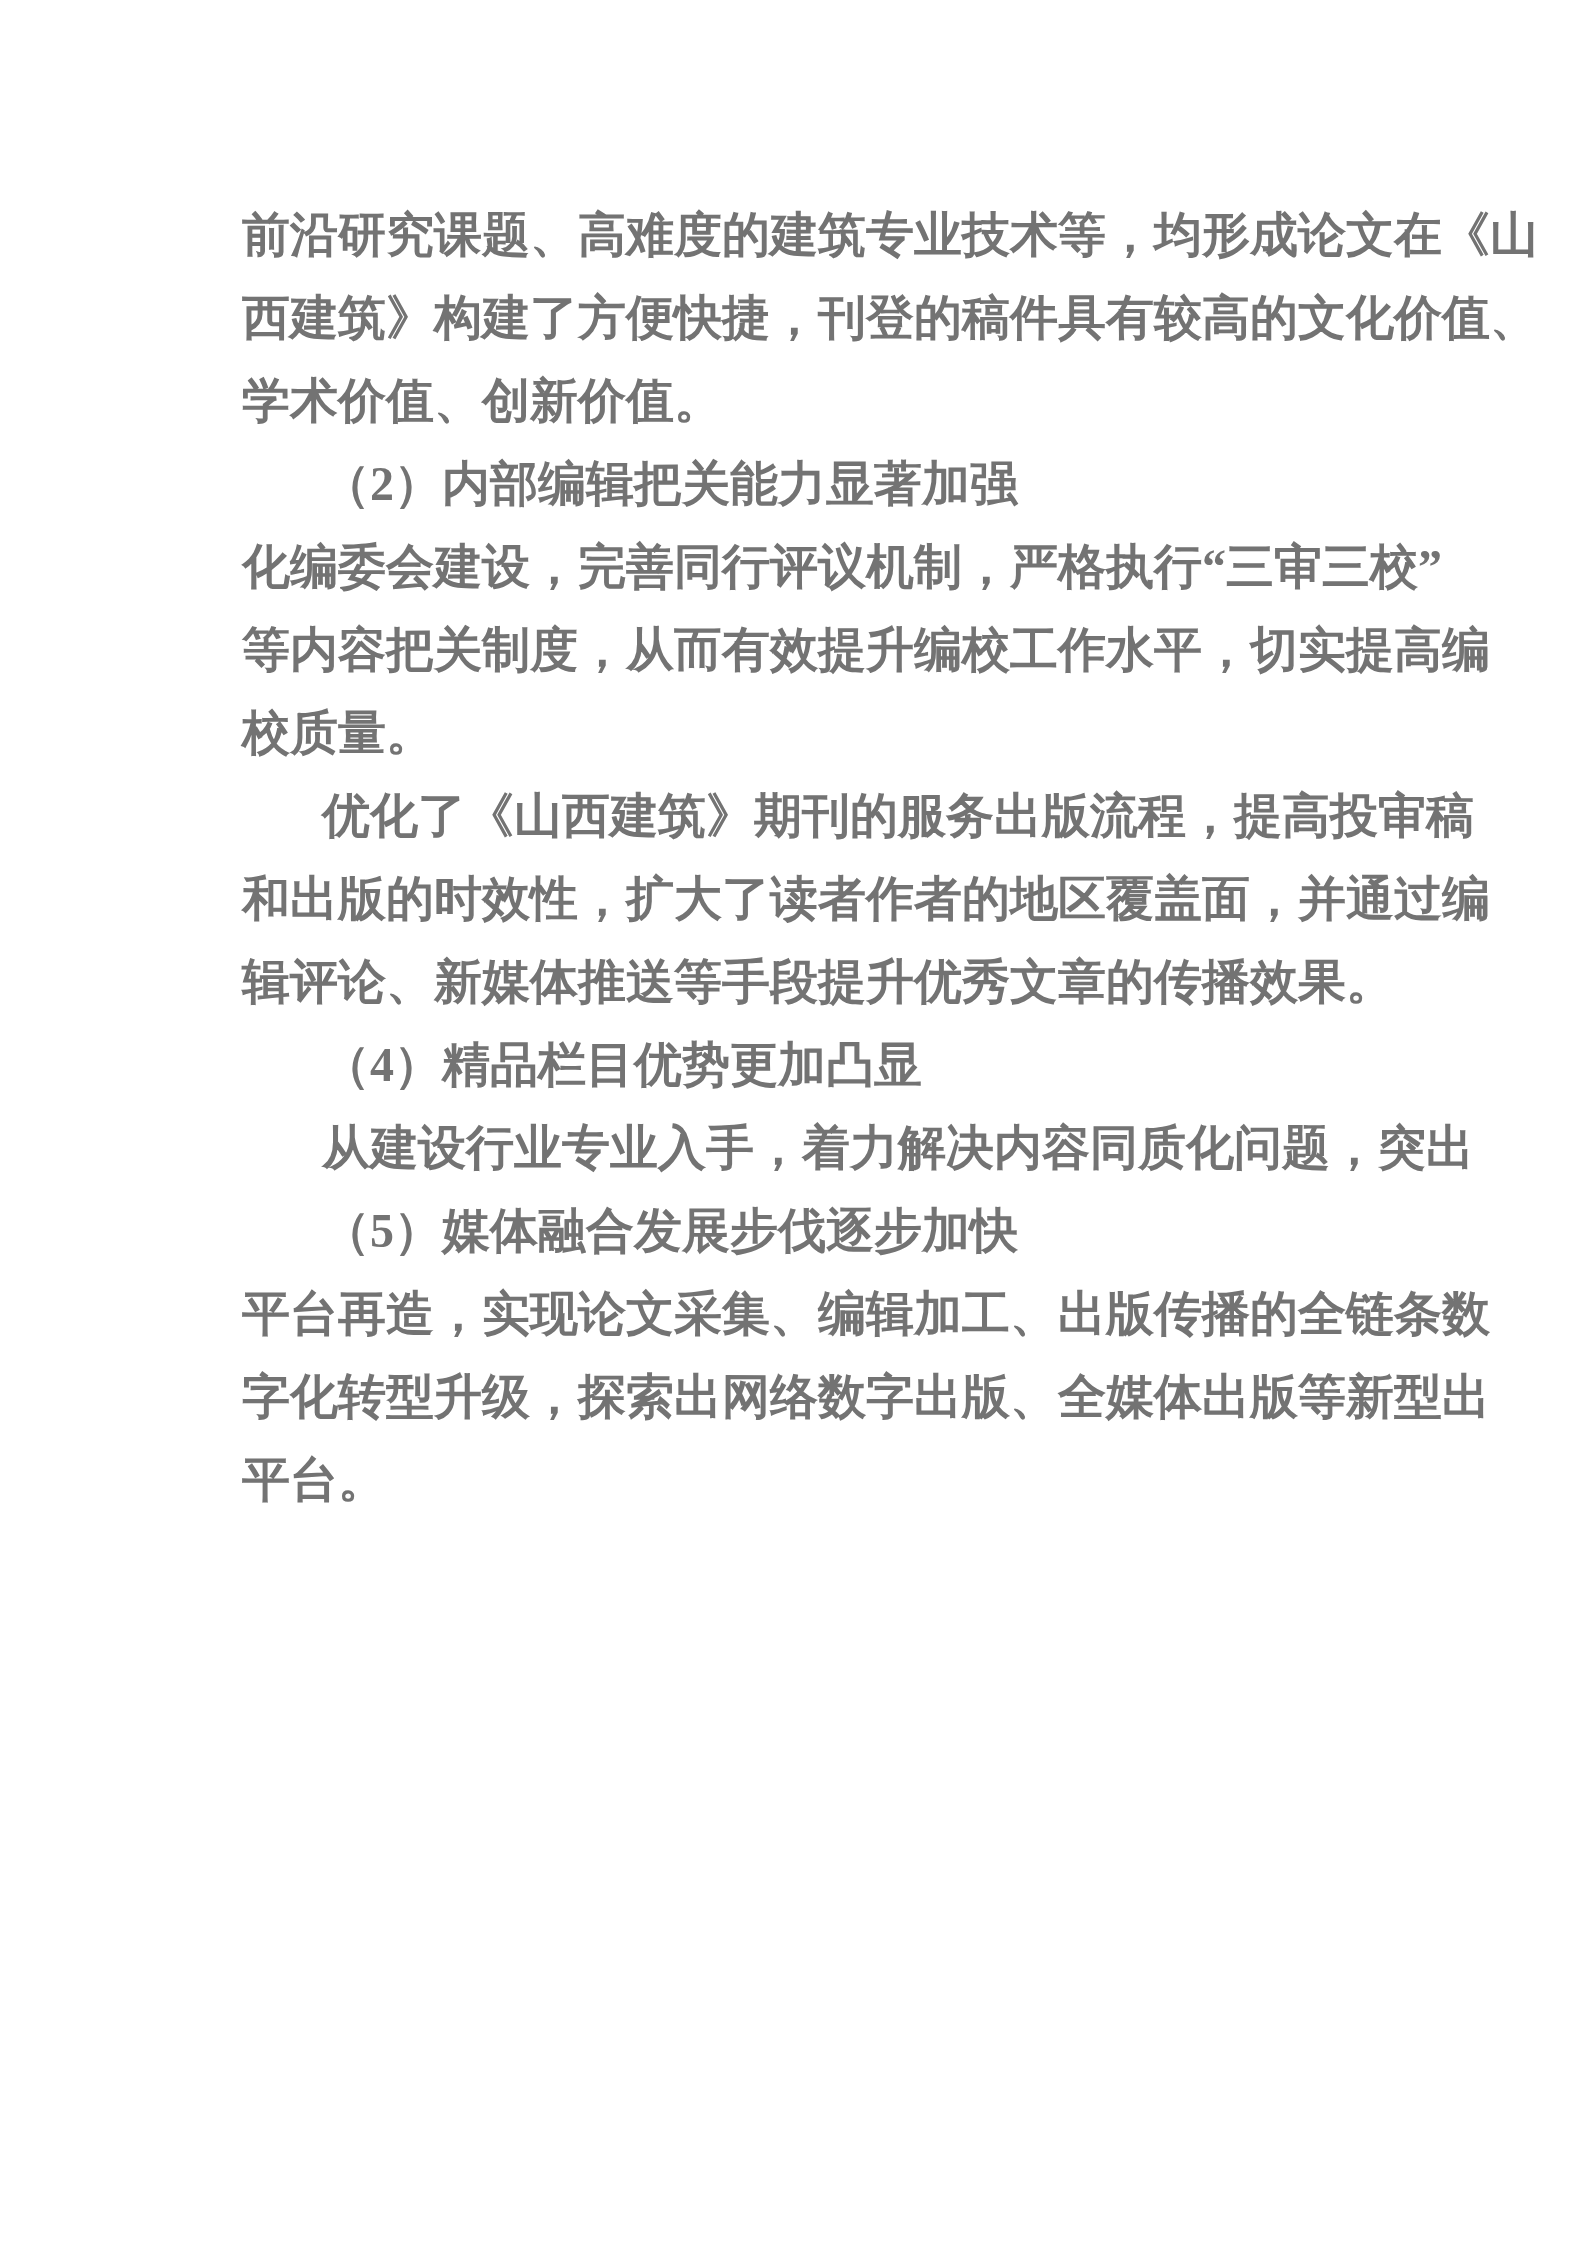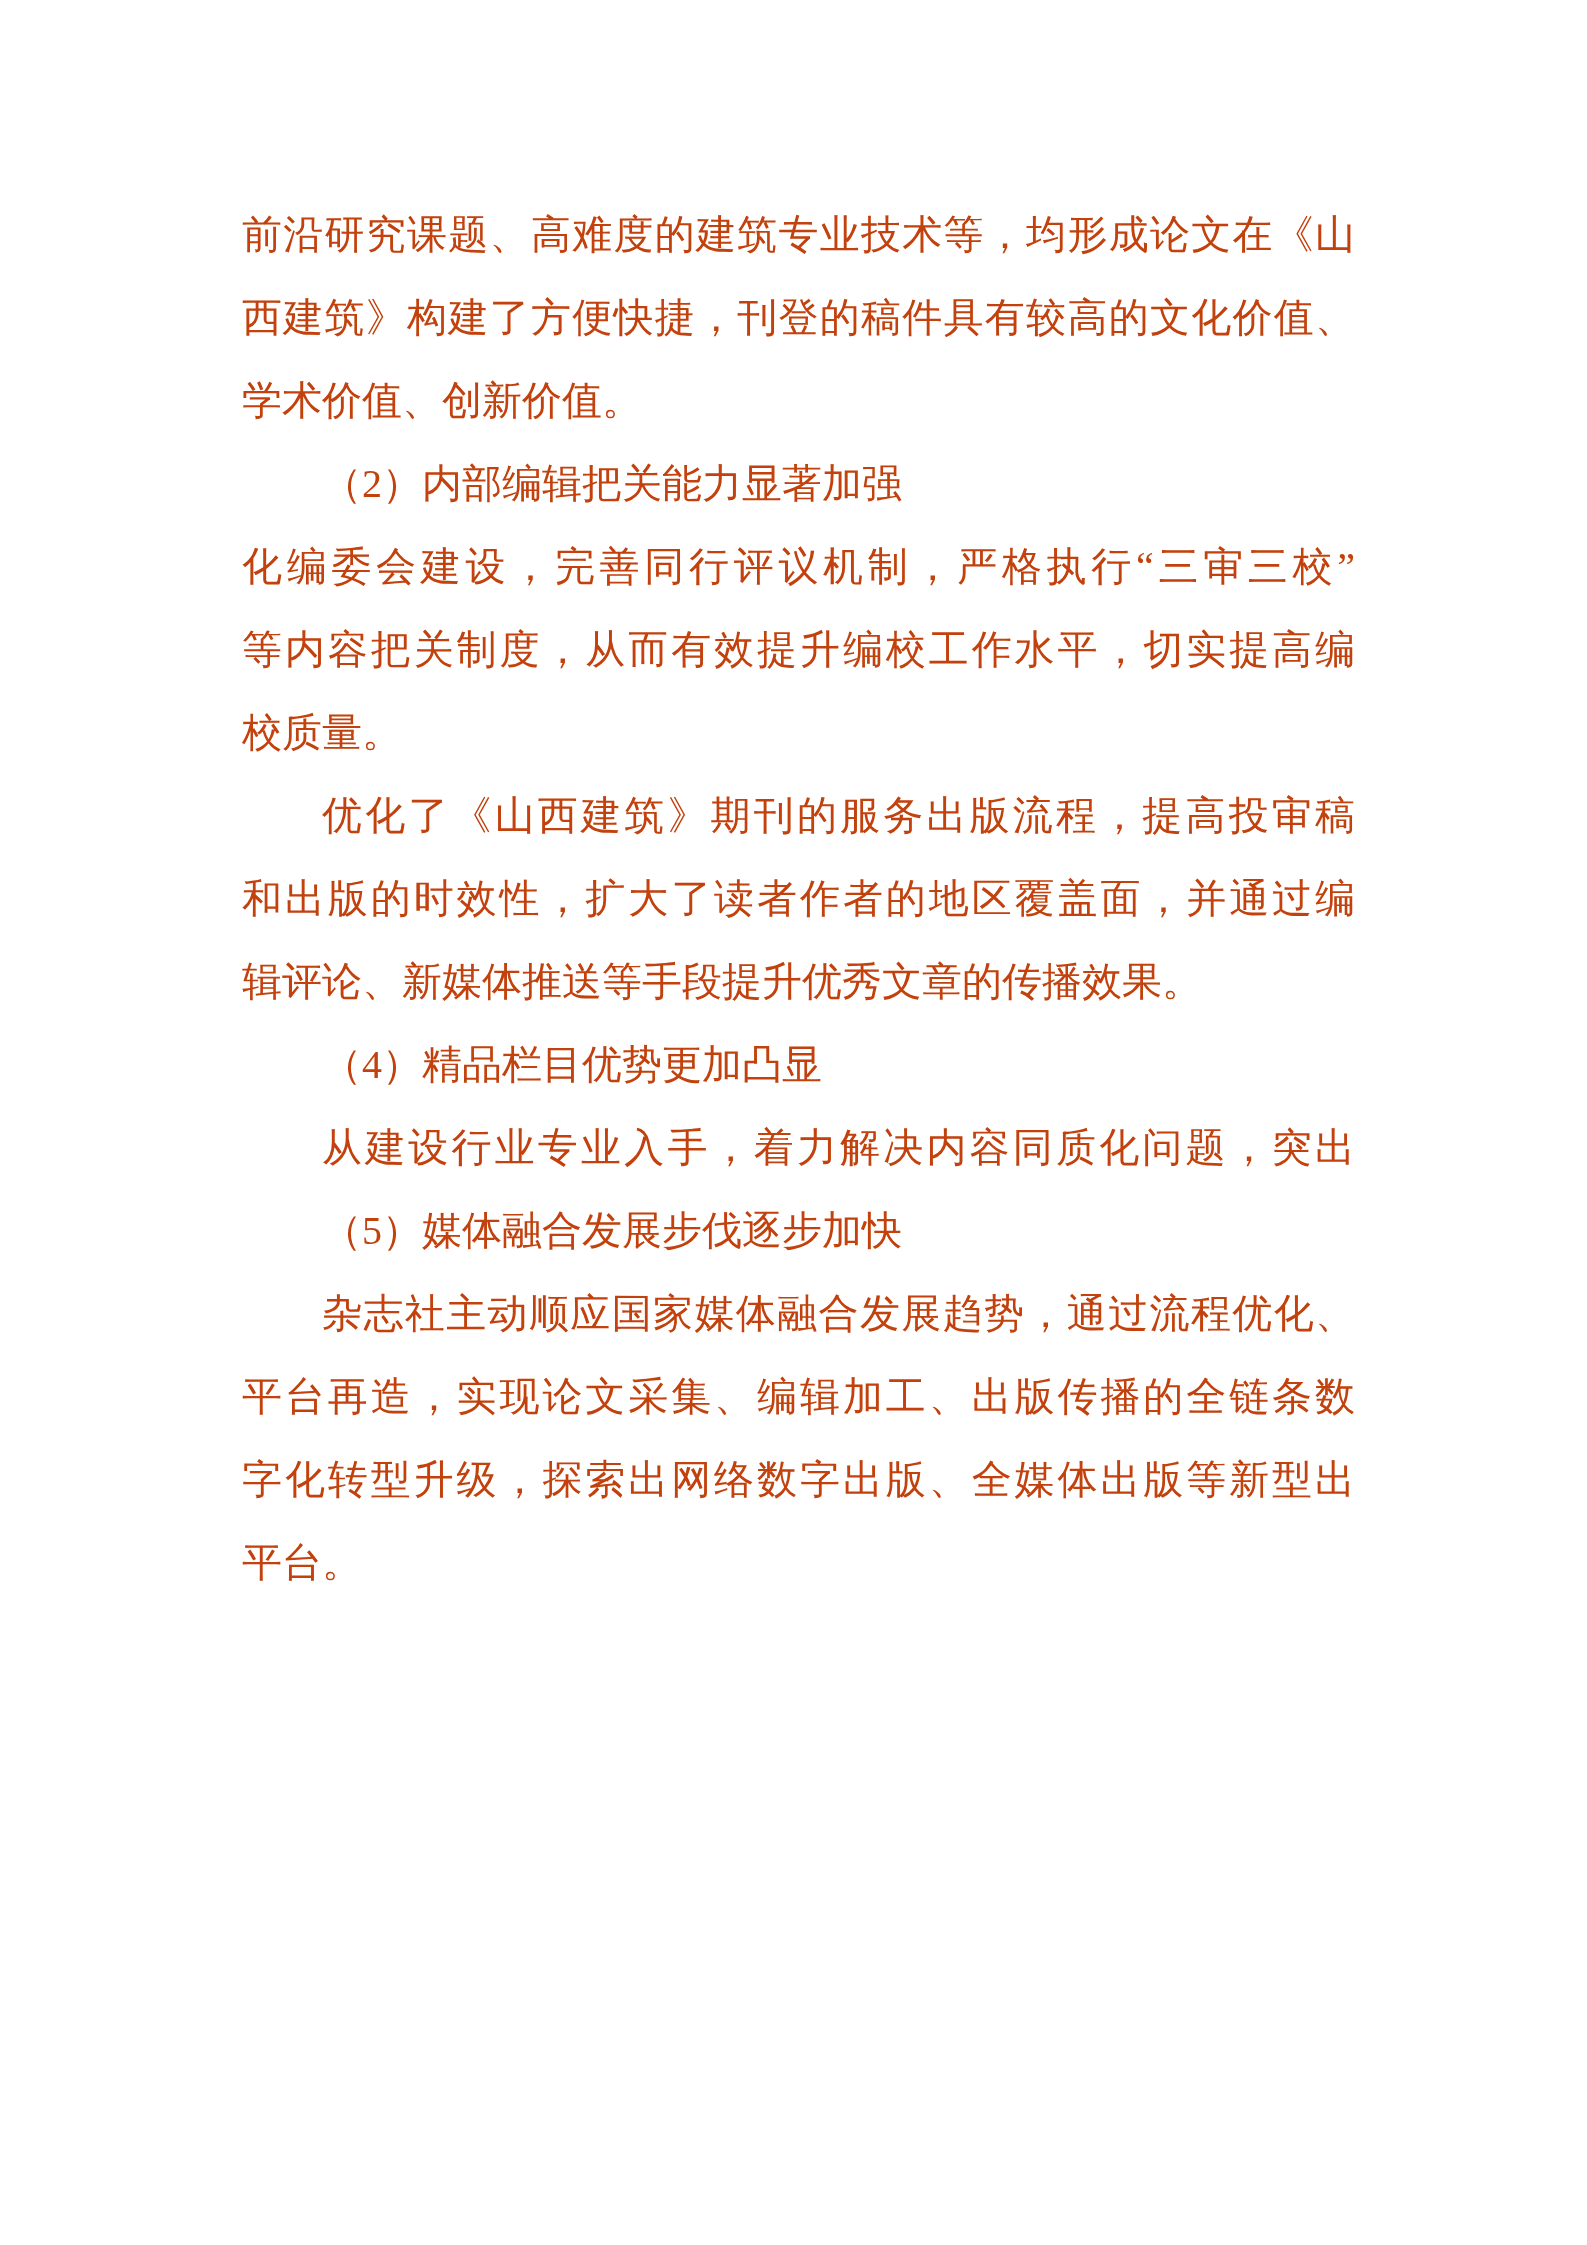--- a/index.html
+++ b/index.html
@@ -12,23 +12,24 @@
     background: #ffffff;
     position: relative;
     overflow: hidden;
     font-family: "Liberation Serif", "DejaVu Serif", serif;
   }
   .doc {
     position: absolute;
     left: 242px;
     top: 193px;
     width: 1113px;
-    color: #c2410c;
-    font-size: 40px;
+    color: #737373;
+    font-size: 48px;
     line-height: 83px;
+    font-weight: bold;
   }
   .paragraph {
     margin: 0;
     padding: 0;
   }
   .line {
     height: 83px;
     width: 100%;
     box-sizing: border-box;
     white-space: nowrap;
@@ -75,19 +76,18 @@
 
   <div class="paragraph">
     <div class="line justify indent">从建设行业专业入手，着力解决内容同质化问题，突出</div>
   </div>
 
   <div class="paragraph">
     <div class="line indent">（5）媒体融合发展步伐逐步加快</div>
   </div>
 
   <div class="paragraph">
-    <div class="line justify indent">杂志社主动顺应国家媒体融合发展趋势，通过流程优化、</div>
     <div class="line justify">平台再造，实现论文采集、编辑加工、出版传播的全链条数</div>
     <div class="line justify">字化转型升级，探索出网络数字出版、全媒体出版等新型出</div>
     <div class="line">平台。</div>
   </div>
 
 </div>
 
 </body></html>

